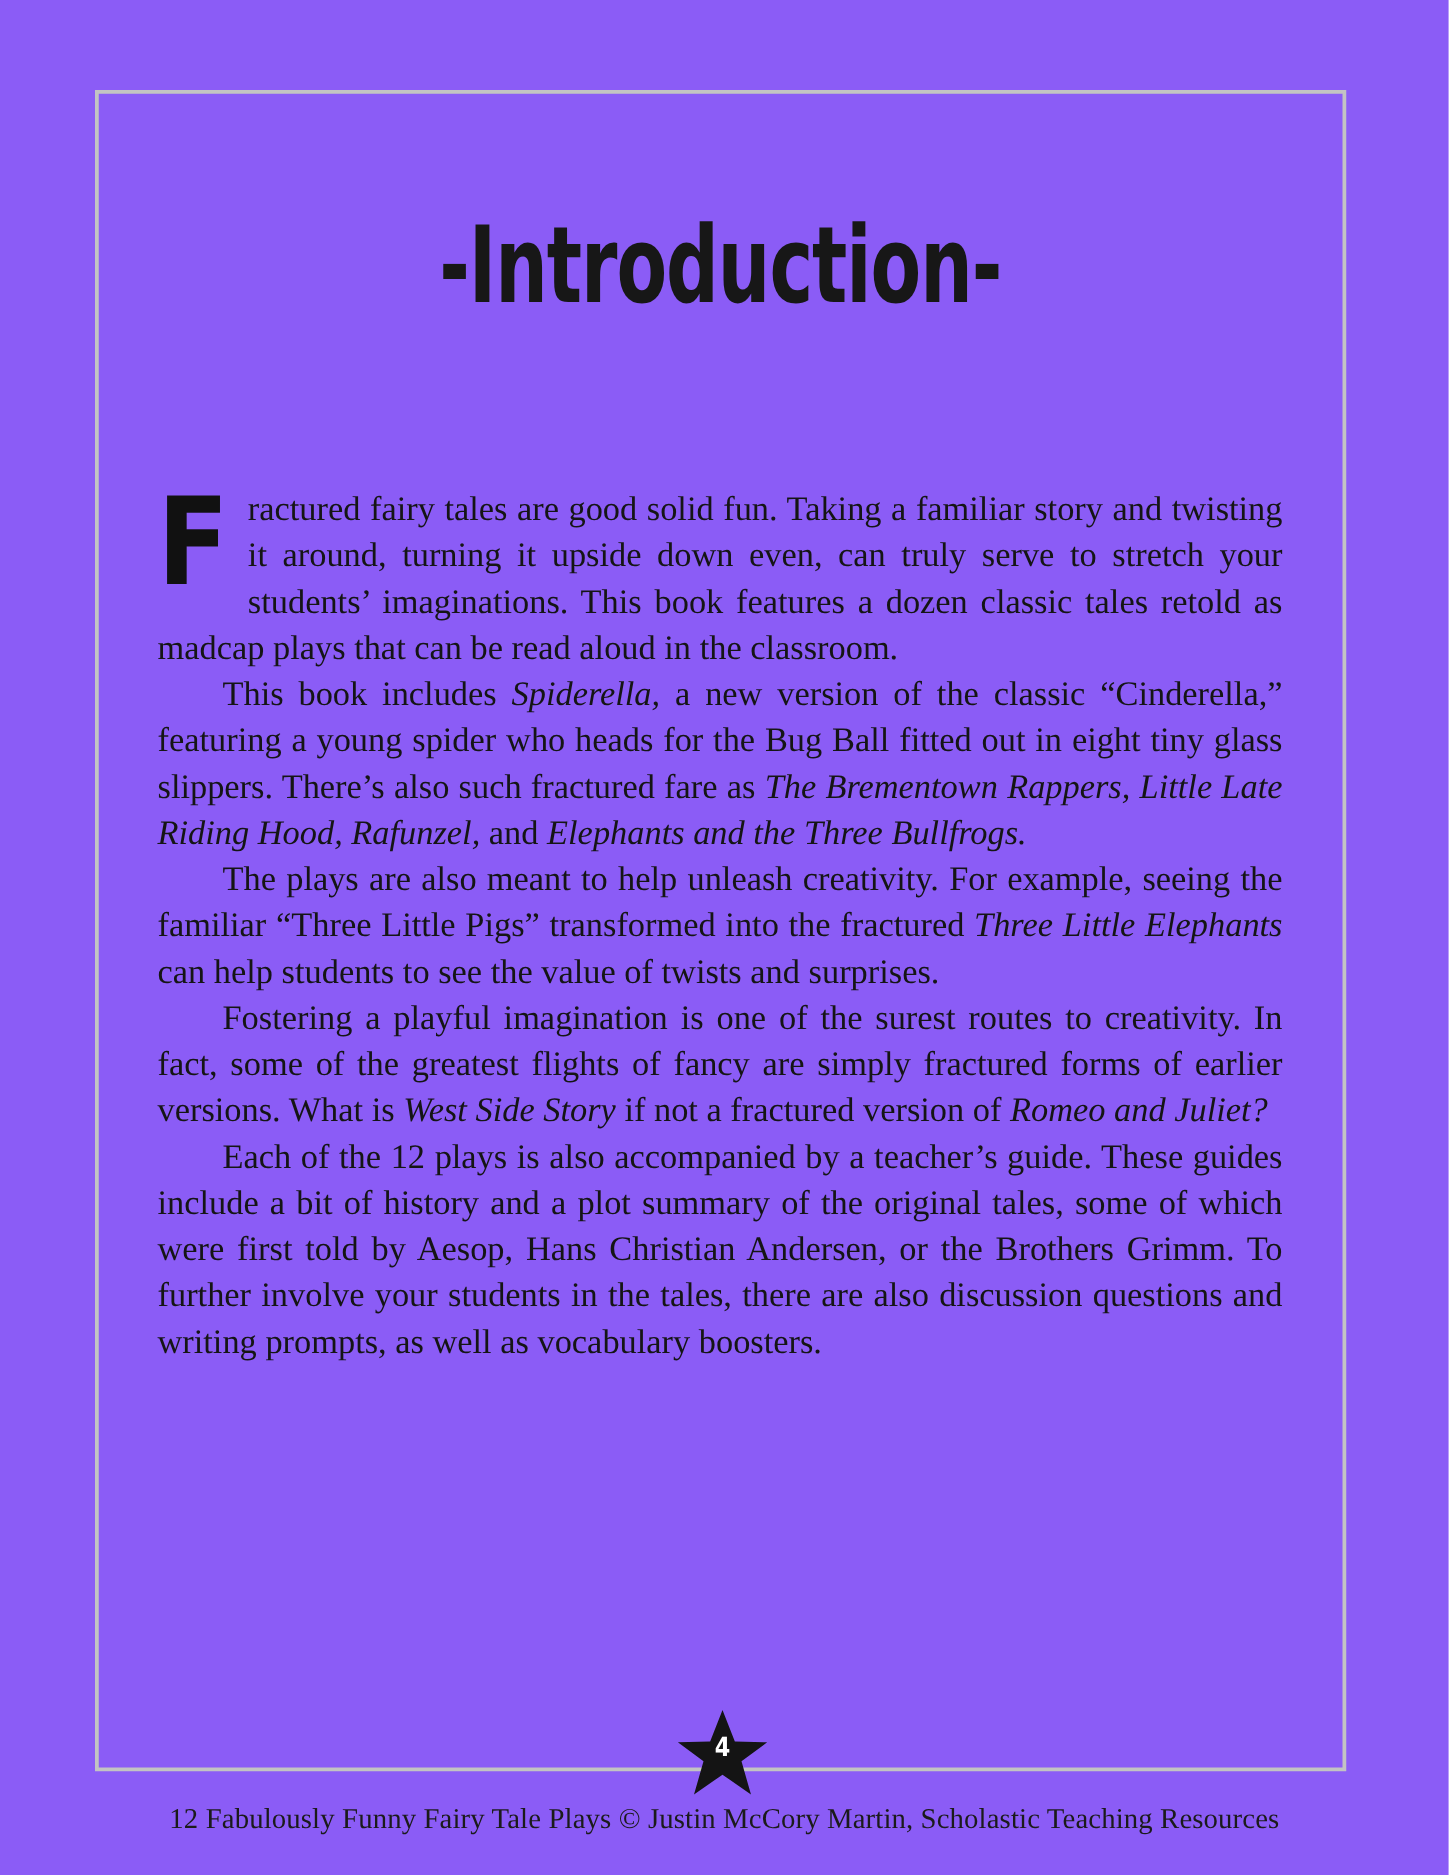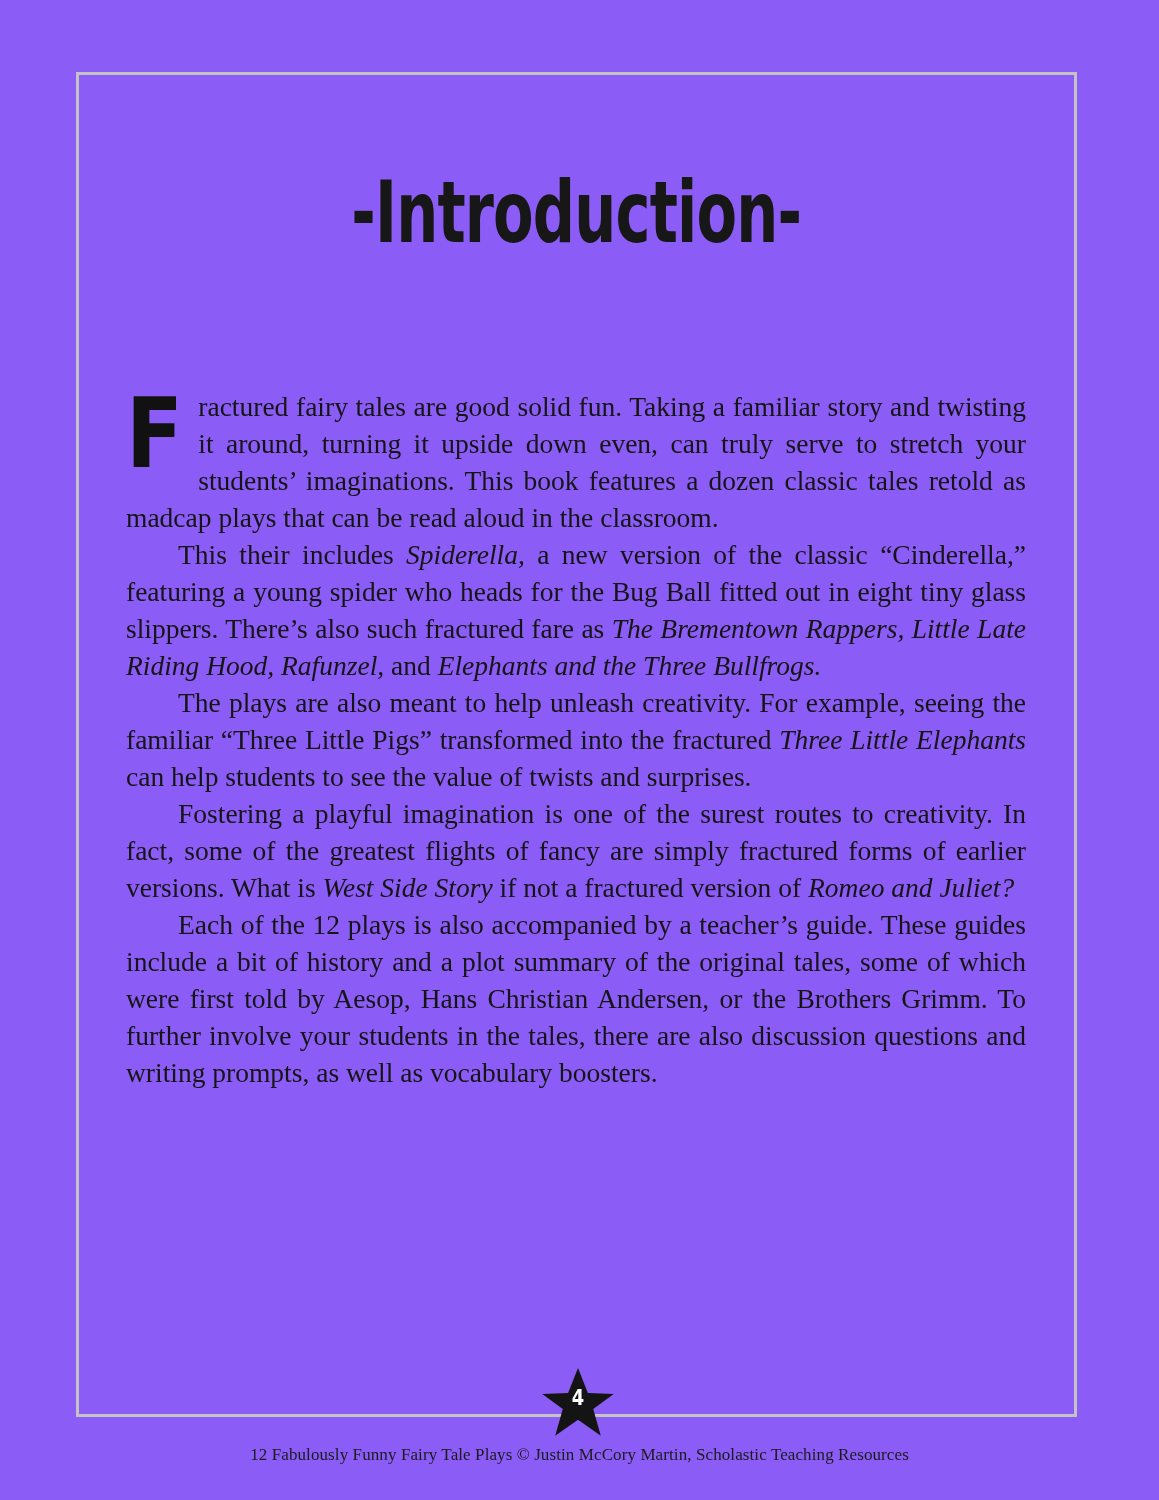--- a/index.html
+++ b/index.html
@@ -123,40 +123,40 @@
     transform: scaleX(0.85);
   }
 
   
   .footer {
     position: absolute;
     left: 0;
     top: 1443px;
     width: 1159px;
     text-align: center;
-    font-size: 17px;
+    font-size: 23px;
     line-height: 24px;
     color: #1b1b1b;
     letter-spacing: 0.1px;
   }
 </style>
 </head>
 <body>
 
 <div class="page">
 
   <div class="page-border"></div>
 
   <div class="title-wrap">
     <span class="doc-title">-Introduction-</span>
   </div>
 
   <div class="body-col" id="body-col">
       <p class="para first"><span class="dropcap">F</span><span>ractured fairy tales are good solid fun. Taking a familiar story and twisting it around, turning it upside down even, can truly serve to stretch your students’ imaginations. This book features a dozen classic tales retold as madcap plays that can be read aloud in the classroom.</span></p>
-      <p class="para"><span>This their includes </span><em>Spiderella,</em><span> a new version of the classic “Cinderella,” featuring a young spider who heads for the Bug Ball fitted out in eight tiny glass slippers. There’s also such fractured fare as </span><em>The Brementown Rappers, Little Late Riding Hood, Rafunzel,</em><span> and </span><em>Elephants and the Three Bullfrogs.</em></p>
+      <p class="para"><span>This book includes </span><em>Spiderella,</em><span> a new version of the classic “Cinderella,” featuring a young spider who heads for the Bug Ball fitted out in eight tiny glass slippers. There’s also such fractured fare as </span><em>The Brementown Rappers, Little Late Riding Hood, Rafunzel,</em><span> and </span><em>Elephants and the Three Bullfrogs.</em></p>
       <p class="para"><span>The plays are also meant to help unleash creativity. For example, seeing the familiar “Three Little Pigs” transformed into the fractured </span><em>Three Little Elephants</em><span> can help students to see the value of twists and surprises.</span></p>
       <p class="para"><span>Fostering a playful imagination is one of the surest routes to creativity. In fact, some of the greatest flights of fancy are simply fractured forms of earlier versions. What is </span><em>West Side Story</em><span> if not a fractured version of </span><em>Romeo and Juliet?</em></p>
       <p class="para"><span>Each of the 12 plays is also accompanied by a teacher’s guide. These guides include a bit of history and a plot summary of the original tales, some of which were first told by Aesop, Hans Christian Andersen, or the Brothers Grimm. To further involve your students in the tales, there are also discussion questions and writing prompts, as well as vocabulary boosters.</span></p>
     </div>
 
   <div class="star-badge">
     <svg viewBox="0 0 100 100">
       <path d="M50 4 L63 37 L97 38 L70 58 L80 93 L50 72 L20 93 L30 58 L3 38 L37 37 Z" fill="#141414"></path>
     </svg>
     <div class="star-num">4</div>

